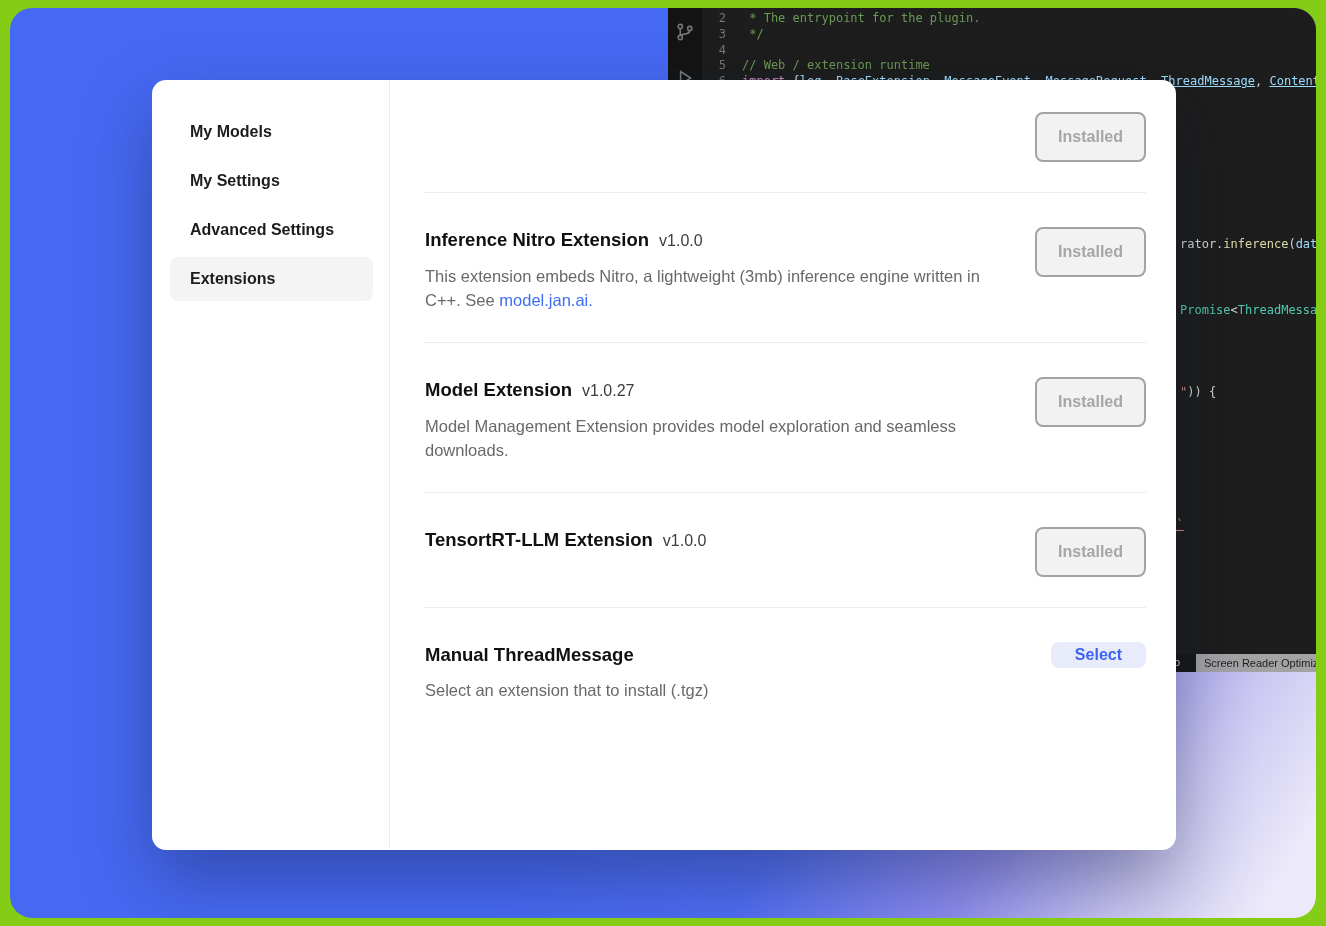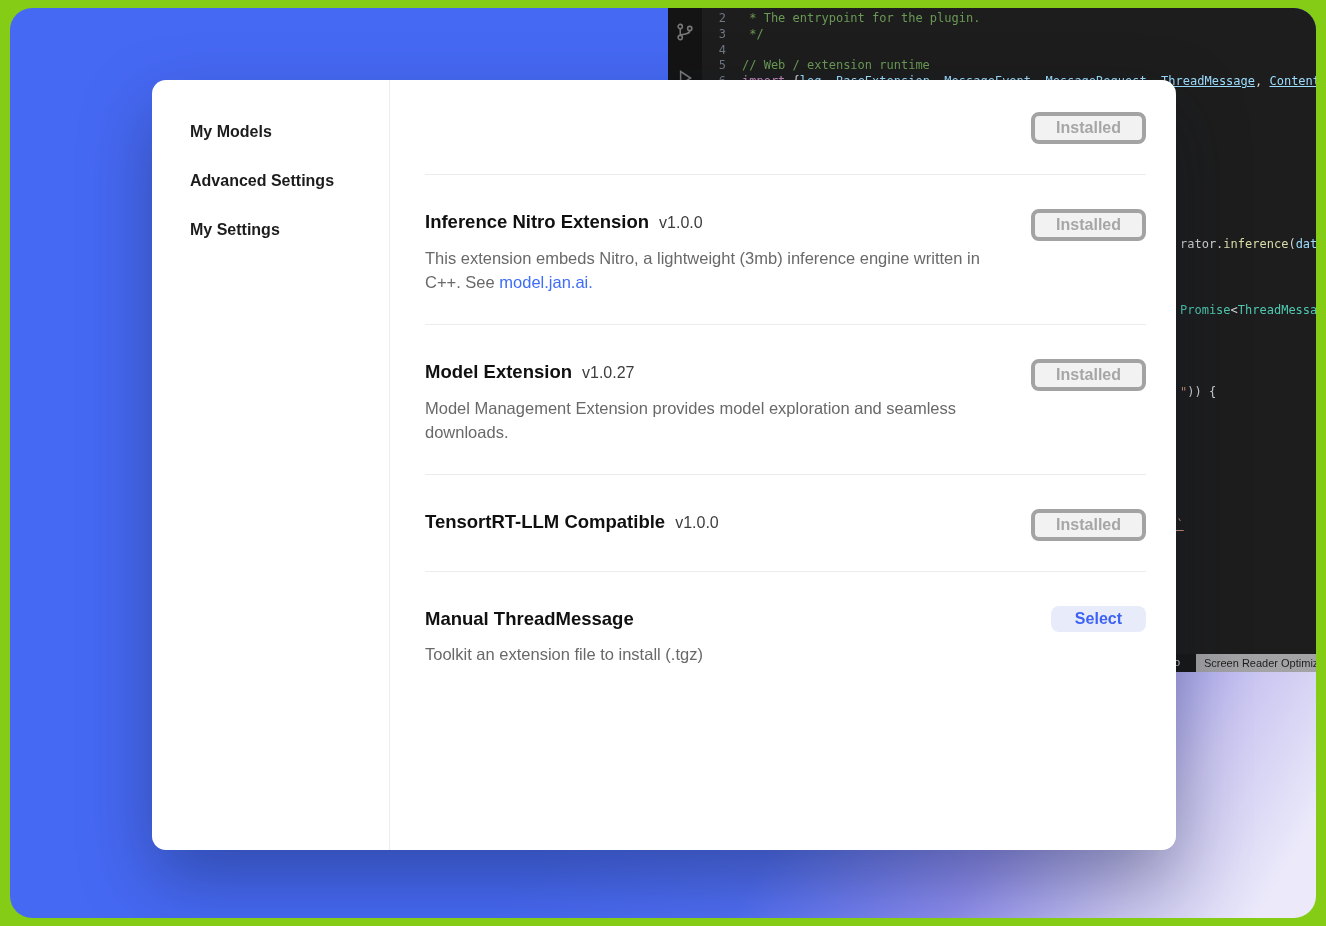--- a/index.html
+++ b/index.html
@@ -43,21 +43,21 @@
   .content{position:absolute;left:239px;top:0;right:0;bottom:0;padding:32px 30px 24px 34px;overflow:hidden;}
   .ext-row{display:flex;justify-content:space-between;align-items:flex-start;}
   .ext-info{max-width:578px;}
   .ext-title{font-size:18.5px;line-height:26px;color:#101010;margin:0;}
   .ext-name{font-weight:700;}
   .ext-version{font-weight:500;font-size:16px;color:#3d3d3d;margin-left:10px;}
   .ext-desc{margin:10px 0 0 0;font-size:16.5px;line-height:24px;color:#696969;}
   .desc-link{color:#3e6df6;text-decoration:none;cursor:pointer;}
   .row-divider{border-top:1px solid #ececec;margin:30px 0 34px 0;}
   .btn{border:none;border-radius:8px;font-family:"Liberation Sans",sans-serif;font-size:16px;cursor:pointer;}
-  .btn-installed{background:#f2f2f2;border:4px solid #a3a3a3;color:#a6a6a6;font-weight:600;padding:3px 21px;}
+  .btn-installed{background:#f2f2f2;border:2px solid #a3a3a3;color:#a6a6a6;font-weight:600;padding:14px 21px;}
   .btn-select{background:#e8ecfa;color:#3e63f3;font-weight:700;padding:4px 24px;}
 </style>
 </head>
 <body>
 
 <div class="screen">
   <div class="desktop">
     <div class="bg"></div>
 
     <div class="editor">
@@ -92,22 +92,23 @@
 
       <div class="editor-statusbar">
         <span class="status-left">go</span>
         <span class="status-indicator">Screen Reader Optimized</span>
       </div>
     </div>
 
     <div class="modal">
       <div class="sidebar">
         <div class="side-item">My Models</div>
+        <div class="side-item">My Settings</div>
         <div class="side-item">Advanced Settings</div>
-        <div class="side-item">My Settings</div>
+        <div class="side-item active">Extensions</div>
       </div>
 
       <div class="content">
 
         <div class="ext-row">
           <div class="ext-info">
           </div>
           <button class="btn btn-installed">Installed</button>
         </div>
         <div class="row-divider"></div>
@@ -125,30 +126,30 @@
           <div class="ext-info">
             <h3 class="ext-title"><span class="ext-name">Model Extension</span><span class="ext-version">v1.0.27</span></h3>
             <p class="ext-desc"><span>Model Management Extension provides model exploration and seamless downloads.</span></p>
           </div>
           <button class="btn btn-installed">Installed</button>
         </div>
         <div class="row-divider"></div>
 
         <div class="ext-row">
           <div class="ext-info">
-            <h3 class="ext-title"><span class="ext-name">TensortRT-LLM Compatible</span><span class="ext-version">v1.0.0</span></h3>
+            <h3 class="ext-title"><span class="ext-name">TensortRT-LLM Extension</span><span class="ext-version">v1.0.0</span></h3>
           </div>
           <button class="btn btn-installed">Installed</button>
         </div>
         <div class="row-divider"></div>
 
         <div class="ext-row">
           <div class="ext-info">
             <h3 class="ext-title"><span class="ext-name">Manual ThreadMessage</span></h3>
-            <p class="ext-desc"><span>Toolkit an extension file to install (.tgz)</span></p>
+            <p class="ext-desc"><span>Select an extension that to install (.tgz)</span></p>
           </div>
           <button class="btn btn-select">Select</button>
         </div>
 
       </div>
     </div>
   </div>
 </div>
 
 </body></html>

